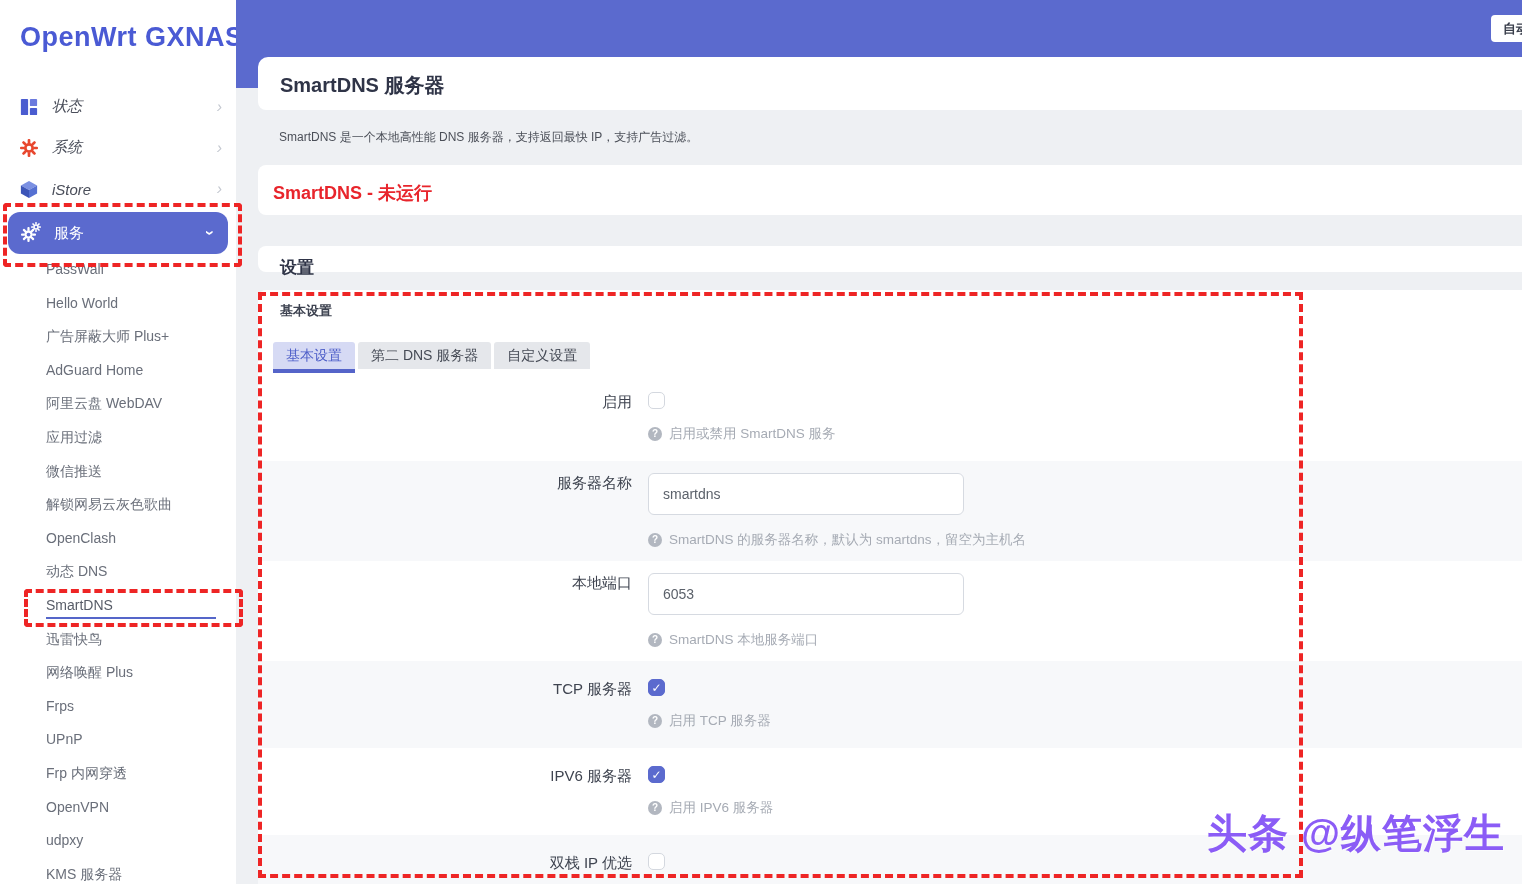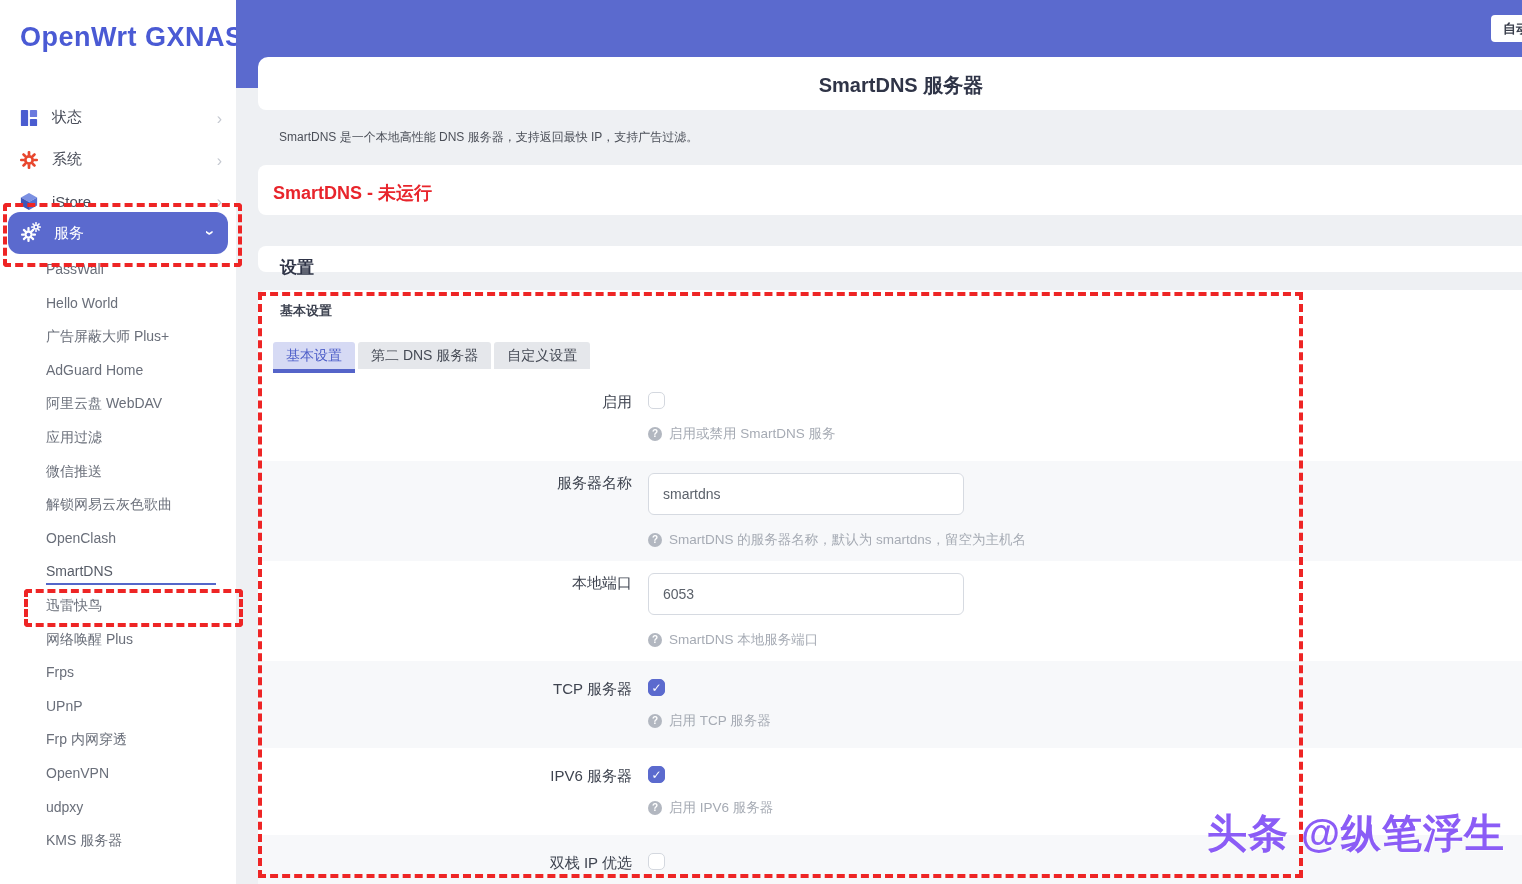--- a/index.html
+++ b/index.html
@@ -15,40 +15,40 @@
   .auto-btn{
     position:absolute;left:1491px;top:15px;height:27px;line-height:27px;
     background:#fff;border:none;border-radius:4px;padding:0 12px;
     font-size:13px;font-weight:bold;color:#3a3f4c;white-space:nowrap;cursor:pointer;
     font-family:inherit;
   }
   
   .sidebar{position:absolute;left:0;top:0;width:236px;height:884px;background:#fff;z-index:5;overflow:hidden;}
   .logo{position:absolute;left:20px;top:22px;font-size:27px;font-weight:800;color:var(--logo);white-space:nowrap;letter-spacing:.5px;}
   .nav-top{position:absolute;left:0;top:86px;right:0;}
-  .nav-item{height:41.3px;display:flex;align-items:flex-end;padding:0 14px 0 20px;font-size:15px;color:#4a4e5a;cursor:pointer;}
+  .nav-item{height:41.3px;display:flex;align-items:center;padding:0 14px 0 20px;font-size:15px;color:#4a4e5a;cursor:pointer;font-style:italic;}
   .nav-item .nicon{width:18px;height:18px;margin-right:14px;flex:none;}
   .chev{margin-left:auto;color:#c5c9d1;font-size:16px;line-height:1;}
   .nav-active{
     position:absolute;left:8px;right:8px;top:212px;height:42px;border-radius:12px;
     background:var(--accent);color:#fff;display:flex;align-items:center;
     padding:0 16px 0 13px;font-size:15px;cursor:pointer;
   }
   .nav-active .nicon{width:20px;height:18px;margin-right:13px;position:relative;flex:none;}
   .nav-active .chev{color:#fff;transform:rotate(90deg);font-weight:bold;}
   .submenu{position:absolute;left:0;top:253px;right:0;}
   .subitem{height:33.6px;line-height:33.6px;padding-left:46px;font-size:14px;color:#6a6f7a;cursor:pointer;white-space:nowrap;position:relative;}
   .subitem.active{color:#575c67;}
   .subitem.active::after{
     content:"";position:absolute;left:46px;width:170px;bottom:4px;height:2px;background:#5566c9;
   }
   
   .card{position:absolute;left:258px;width:1264px;background:#fff;}
   .card-title{top:57px;height:53px;border-radius:10px 0 0 8px;z-index:1;}
-  .page-title{padding:15px 0 0 22px;font-size:20px;font-weight:bold;color:#2f3447;text-align:center;}
+  .page-title{padding:15px 0 0 22px;font-size:20px;font-weight:bold;color:#2f3447;}
   .desc{position:absolute;left:279px;top:129px;font-size:12px;color:#4b4f58;z-index:1;}
   .card-status{top:165px;height:50px;border-radius:8px 0 0 8px;}
   .status-text{padding:16px 0 0 15px;font-size:18px;font-weight:bold;color:var(--red);}
   .card-section{top:246px;height:26px;border-radius:8px 0 0 8px;}
   .section-title{padding:10px 0 0 22px;font-size:17px;font-weight:bold;color:#2f3447;}
   .card-form{top:290px;height:594px;border-radius:8px 0 0 0;overflow:hidden;}
   .group-label{padding:12px 0 0 22px;font-size:13px;font-weight:bold;color:#3d4250;}
   .tabs{display:flex;gap:3px;margin:22px 0 0 15px;}
   .tab{
     position:relative;height:27px;line-height:27px;padding:0 13px;font-size:14px;
@@ -197,20 +197,21 @@
     <div class="submenu">
         <div class="subitem">PassWall</div>
         <div class="subitem">Hello World</div>
         <div class="subitem">广告屏蔽大师 Plus+</div>
         <div class="subitem">AdGuard Home</div>
         <div class="subitem">阿里云盘 WebDAV</div>
         <div class="subitem">应用过滤</div>
         <div class="subitem">微信推送</div>
         <div class="subitem">解锁网易云灰色歌曲</div>
         <div class="subitem">OpenClash</div>
+        <div class="subitem">动态 DNS</div>
         <div class="subitem active">SmartDNS</div>
         <div class="subitem">迅雷快鸟</div>
         <div class="subitem">网络唤醒 Plus</div>
         <div class="subitem">Frps</div>
         <div class="subitem">UPnP</div>
         <div class="subitem">Frp 内网穿透</div>
         <div class="subitem">OpenVPN</div>
         <div class="subitem">udpxy</div>
         <div class="subitem">KMS 服务器</div>
       </div>

